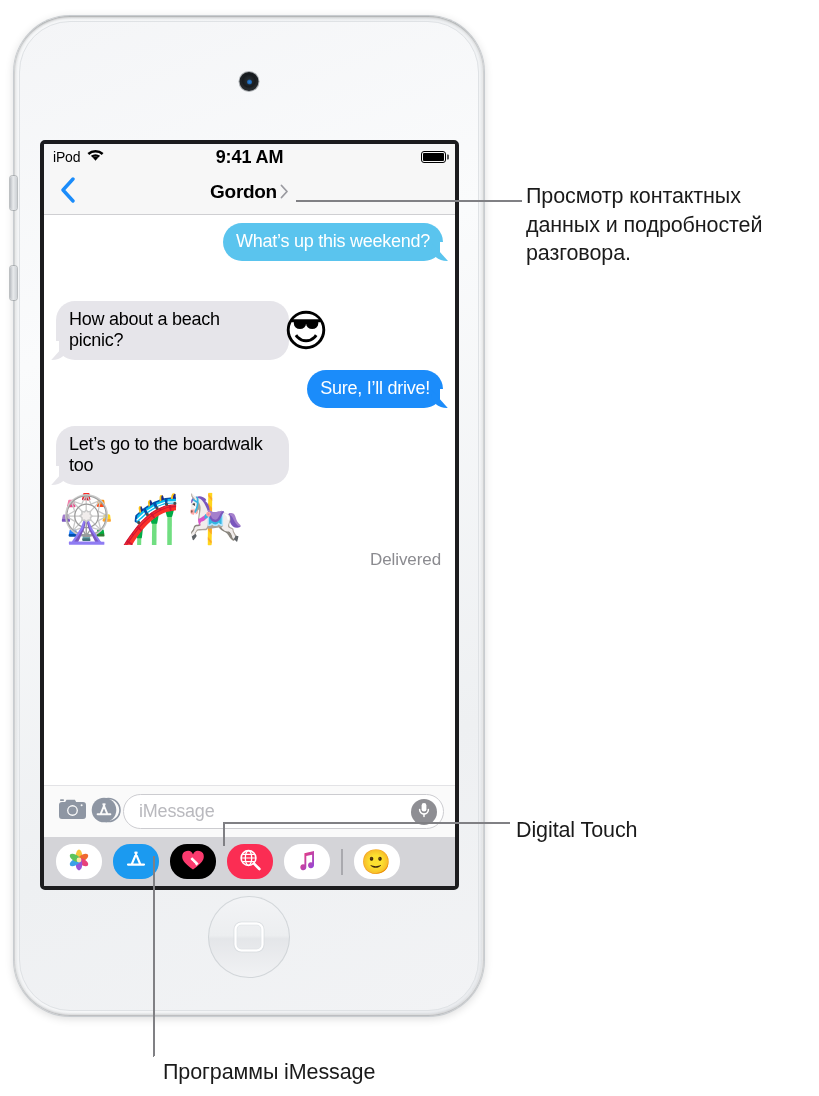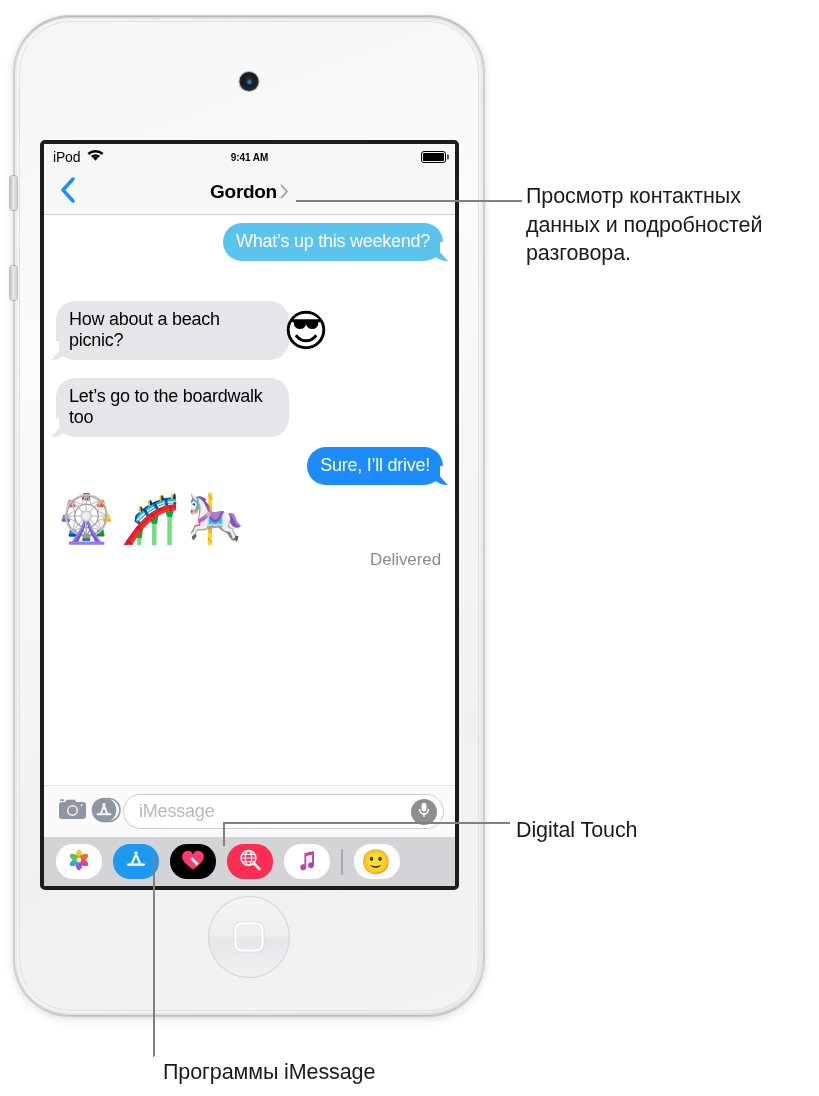--- a/index.html
+++ b/index.html
@@ -96,21 +96,21 @@
     background: #f7f7f7;
     display: flex; align-items: center;
     padding: 0 9px;
     font-size: 13.5px; color: #000;
     position: relative;
   }
   .sb-left { display: flex; align-items: center; gap: 7px; }
   .sb-carrier { font-size: 14px; letter-spacing: -.2px; }
   .sb-time {
     position: absolute; left: 0; right: 0; text-align: center;
-    font-weight: bold; font-size: 10px; letter-spacing: -.1px;
+    font-weight: bold; font-size: 18px; letter-spacing: -.1px;
   }
   .sb-right { margin-left: auto; display: flex; align-items: center; }
   .battery {
     width: 25px; height: 12px; border: 1.6px solid #000; border-radius: 3px;
     padding: 1.4px; position: relative;
   }
   .battery-fill { width: 100%; height: 100%; background: #000; border-radius: 1px; }
   .battery::after {
     content: ""; position: absolute; right: -4px; top: 50%; transform: translateY(-50%);
     width: 2px; height: 5px; background: #555; border-radius: 0 1px 1px 0;
@@ -316,26 +316,26 @@
 
         <div class="row out">
           <div class="bubble out faded">What’s up this weekend?</div>
         </div>
 
         <div class="row in">
           <div class="bubble in">How about a beach picnic?</div>
           <div class="emoji-side">😎</div>
         </div>
 
+        <div class="row out">
+          <div class="bubble out">Sure, I’ll drive!</div>
+        </div>
+
         <div class="row in" style="margin-top:18px">
           <div class="bubble in">Let’s go to the boardwalk too</div>
-        </div>
-
-        <div class="row out">
-          <div class="bubble out">Sure, I’ll drive!</div>
         </div>
 
         <div class="sticker-row">
           <span class="sticker">🎡</span>
           <span class="sticker">🎢</span>
           <span class="sticker">🎠</span>
         </div>
 
         <div class="delivered">Delivered</div>
       </div>

